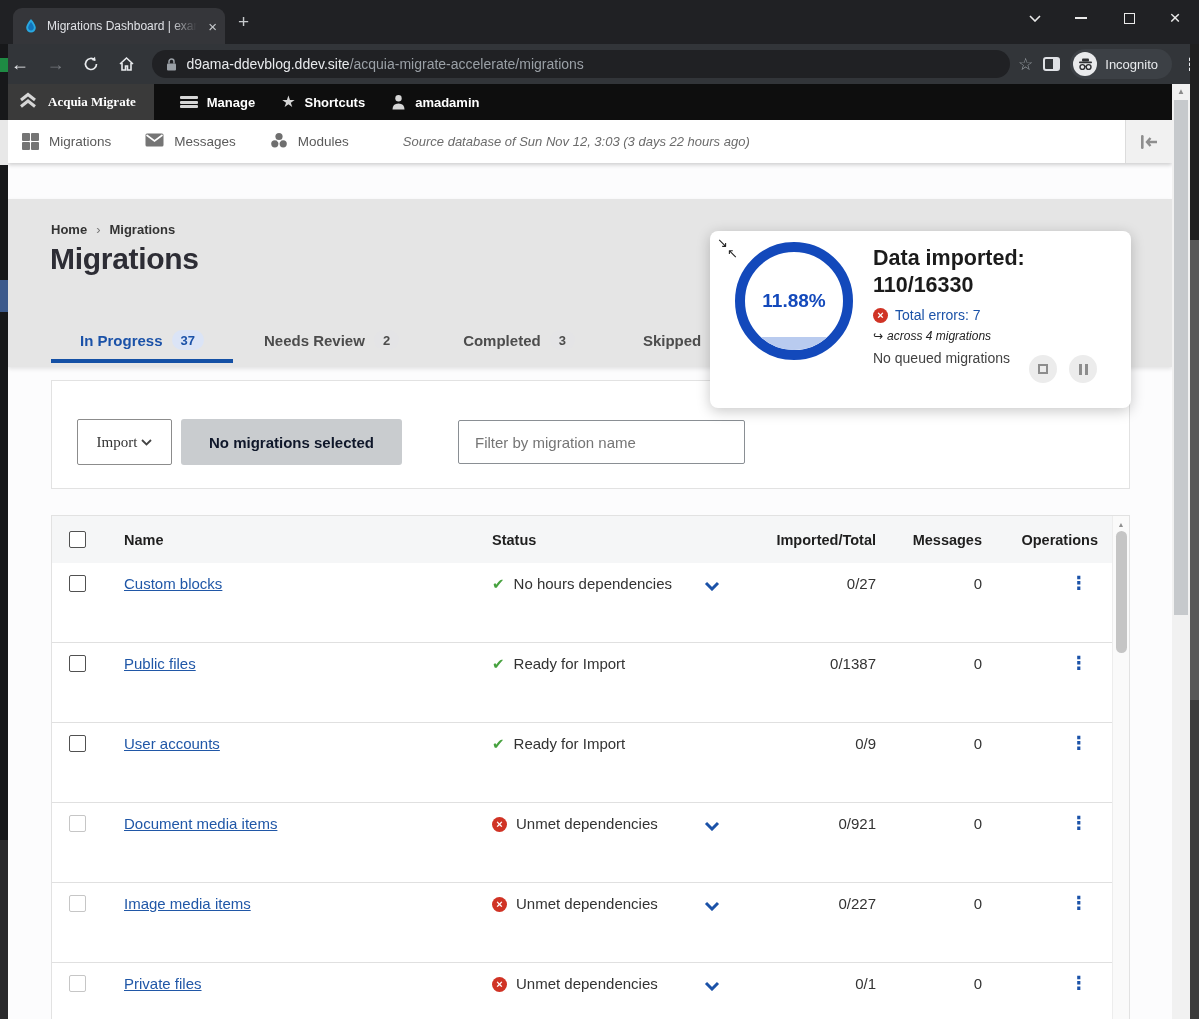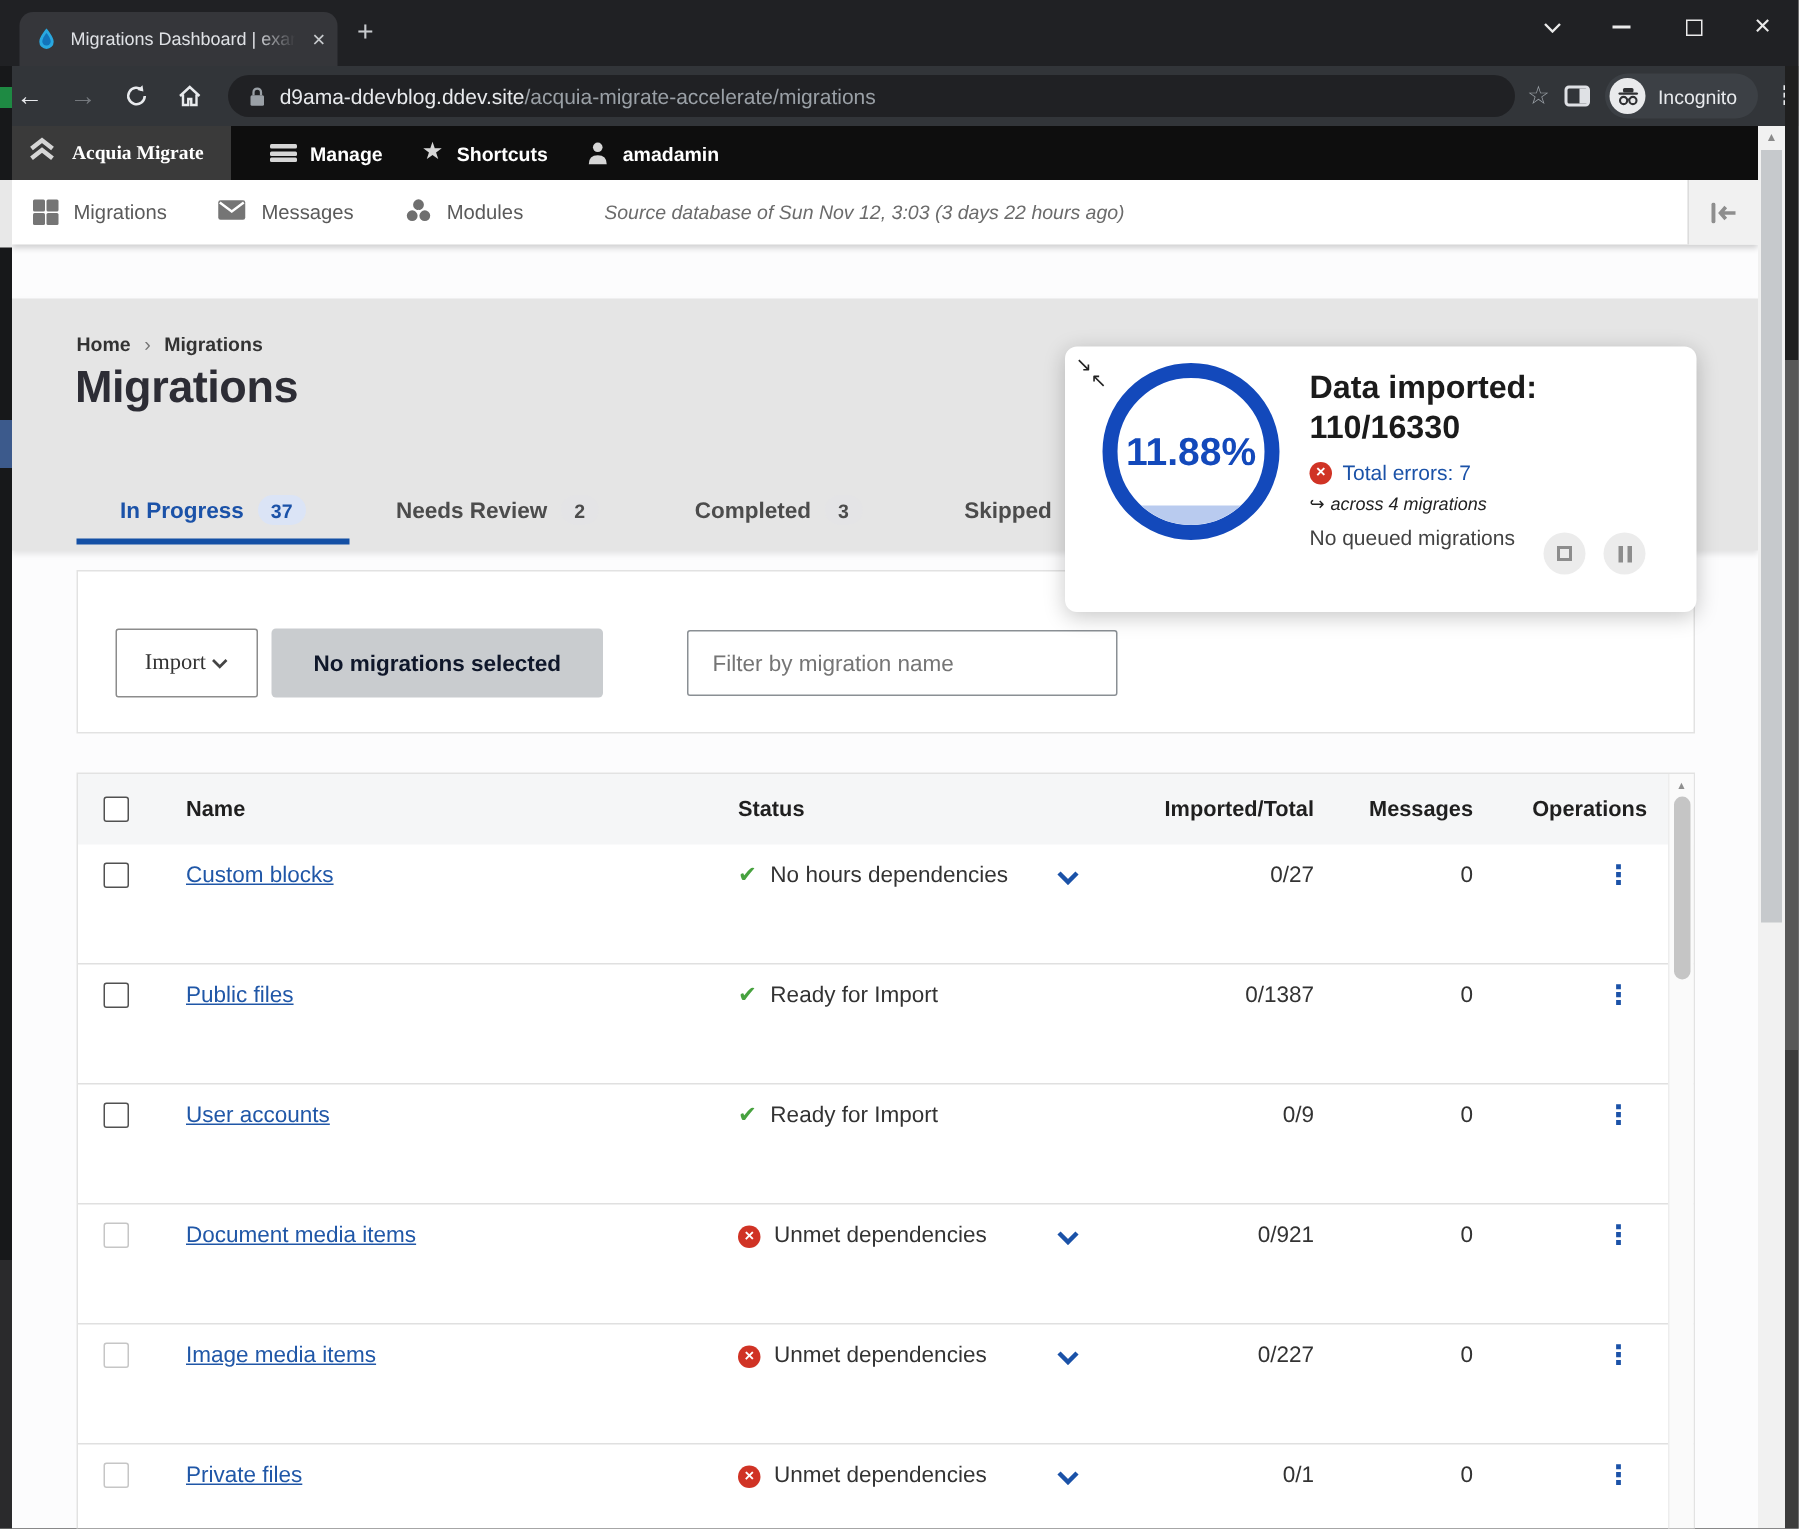--- a/index.html
+++ b/index.html
@@ -69,21 +69,21 @@
   .ptab.active .badge { background:#dbe4f6; color:var(--accent); }
   .ptab.active::after { content:""; position:absolute; left:0; right:0; bottom:0; height:4px; background:var(--underline); }
 
   
   .pcard { position:absolute; left:710px; top:231px; width:421px; height:177px; background:#fff; border-radius:8px; box-shadow:0 3px 14px rgba(0,0,0,.22); z-index:25; }
   .rsz1 { position:absolute; left:7px; top:4px; font-size:13px; color:#222; }
   .rsz2 { position:absolute; left:17px; top:15px; font-size:13px; color:#222; }
   .donut { position:absolute; left:25px; top:11px; width:118px; height:118px; border-radius:50%; border:10px solid var(--ring); background:#fff; }
   .donut-clip { position:absolute; inset:0; border-radius:50%; overflow:hidden; }
   .donut-fill { position:absolute; left:0; right:0; bottom:0; height:13px; background:#b9cbef; }
-  .donut-label { position:absolute; inset:0; display:flex; align-items:center; justify-content:center; font-size:26px; font-weight:bold; color:var(--ring); }
+  .donut-label { position:absolute; inset:0; display:flex; align-items:center; justify-content:center; font-size:19px; font-weight:bold; color:var(--ring); }
   .pc-text { position:absolute; left:163px; top:14px; width:245px; }
   .pc-title { font-size:21.5px; font-weight:bold; color:#1b1b1b; line-height:27px; }
   .pc-err { margin-top:8px; display:flex; align-items:center; gap:7px; }
   .err-ic { width:15px; height:15px; border-radius:50%; background:var(--error); color:#fff; font-size:11px; font-weight:bold; display:flex; align-items:center; justify-content:center; line-height:1; }
   .pc-err a { font-size:14px; color:var(--accent); text-decoration:none; }
   .pc-across { margin-top:6px; font-size:12px; font-style:italic; color:#222; }
   .pc-across .hook { font-style:normal; margin-right:4px; }
   .pc-queue { margin-top:7px; font-size:14px; color:#424242; }
   .roundbtn { position:absolute; top:124px; width:28px; height:28px; border-radius:50%; background:#ececec; border:none; display:flex; align-items:center; justify-content:center; }
   .btn-stop { right:74px; } .btn-pause { right:34px; }

